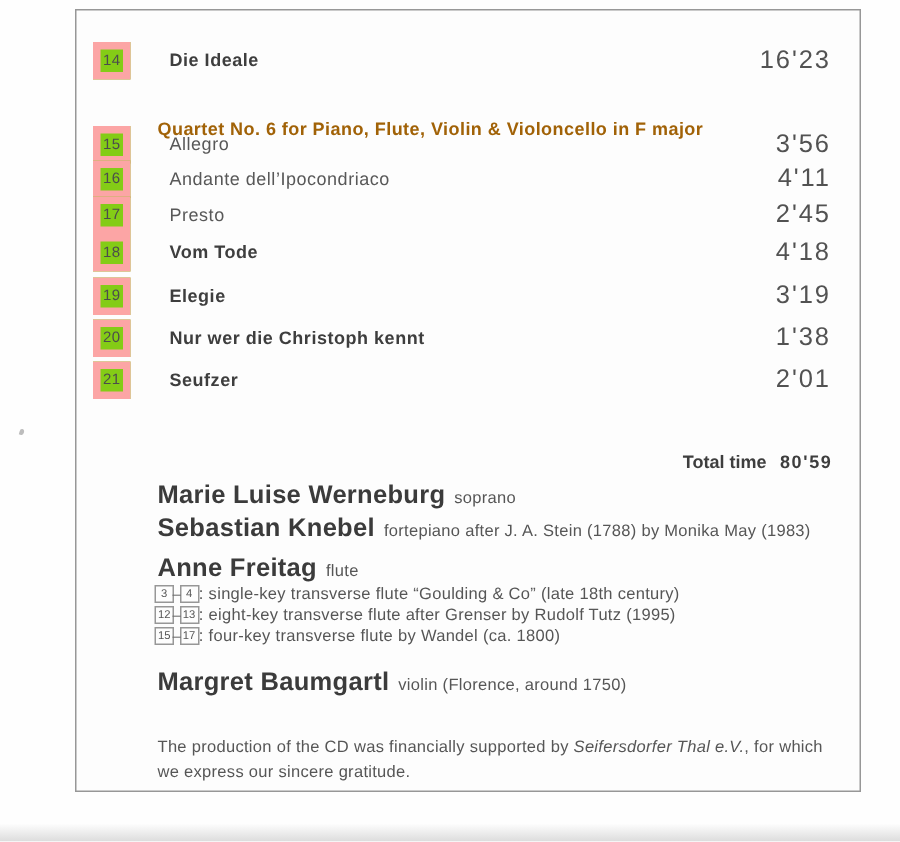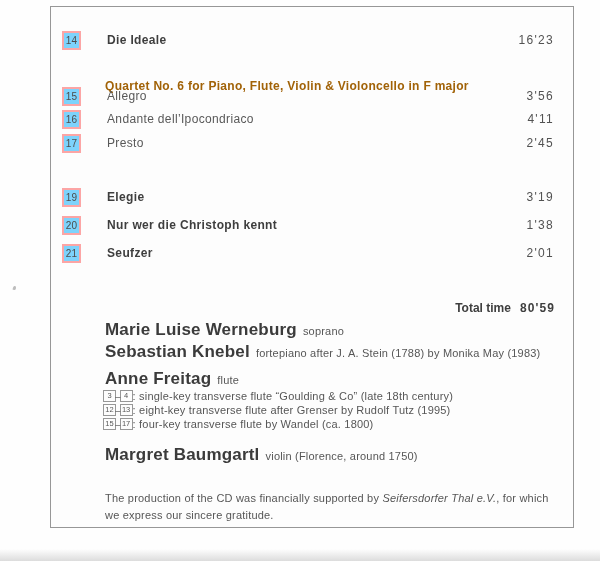--- a/index.html
+++ b/index.html
@@ -25,43 +25,43 @@
   .track-row {
     position: absolute;
     left: 62px;
     width: 492px;
     height: 18px;
     display: flex;
     align-items: center;
   }
   .track-num-box {
     width: 15px; height: 15px;
-    border: 2px solid #fca5a5;
-    background: #7dd3fc;
+    border: 5px solid #fca5a5;
+    background: #84cc16;
     display: flex;
     align-items: center;
     justify-content: center;
     flex: 0 0 auto;
   }
   .track-num {
     font-size: 10px;
     color: #4c4c4c;
     letter-spacing: 0.2px;
   }
   .track-title {
     margin-left: 26px;
     font-size: 12px;
     letter-spacing: 0.35px;
     white-space: nowrap;
   }
   .row-bold .track-title { font-weight: bold; color: #3e3e3e; }
   .row-reg  .track-title { font-weight: normal; color: #585858; }
   .track-time {
     margin-left: auto;
-    font-size: 12px;
+    font-size: 17px;
     letter-spacing: 1.3px;
     color: #525252;
   }
   
   .section-heading {
     position: absolute;
     left: 105px; top: 79px;
     font-size: 12px;
     font-weight: bold;
     letter-spacing: 0.3px;
@@ -190,20 +190,27 @@
     <span class="track-time">4'11</span>
   </div>
   <div class="track-row row-reg" style="top:134px">
     <span class="track-num-box">
         <span class="track-num">17</span>
       </span>
     <span class="track-title">Presto</span>
     <span class="track-time">2'45</span>
   </div>
 
+  <div class="track-row row-bold" style="top:159px">
+    <span class="track-num-box">
+        <span class="track-num">18</span>
+      </span>
+    <span class="track-title">Vom Tode</span>
+    <span class="track-time">4'18</span>
+  </div>
   <div class="track-row row-bold" style="top:188px">
     <span class="track-num-box">
         <span class="track-num">19</span>
       </span>
     <span class="track-title">Elegie</span>
     <span class="track-time">3'19</span>
   </div>
   <div class="track-row row-bold" style="top:216px">
     <span class="track-num-box">
         <span class="track-num">20</span>

